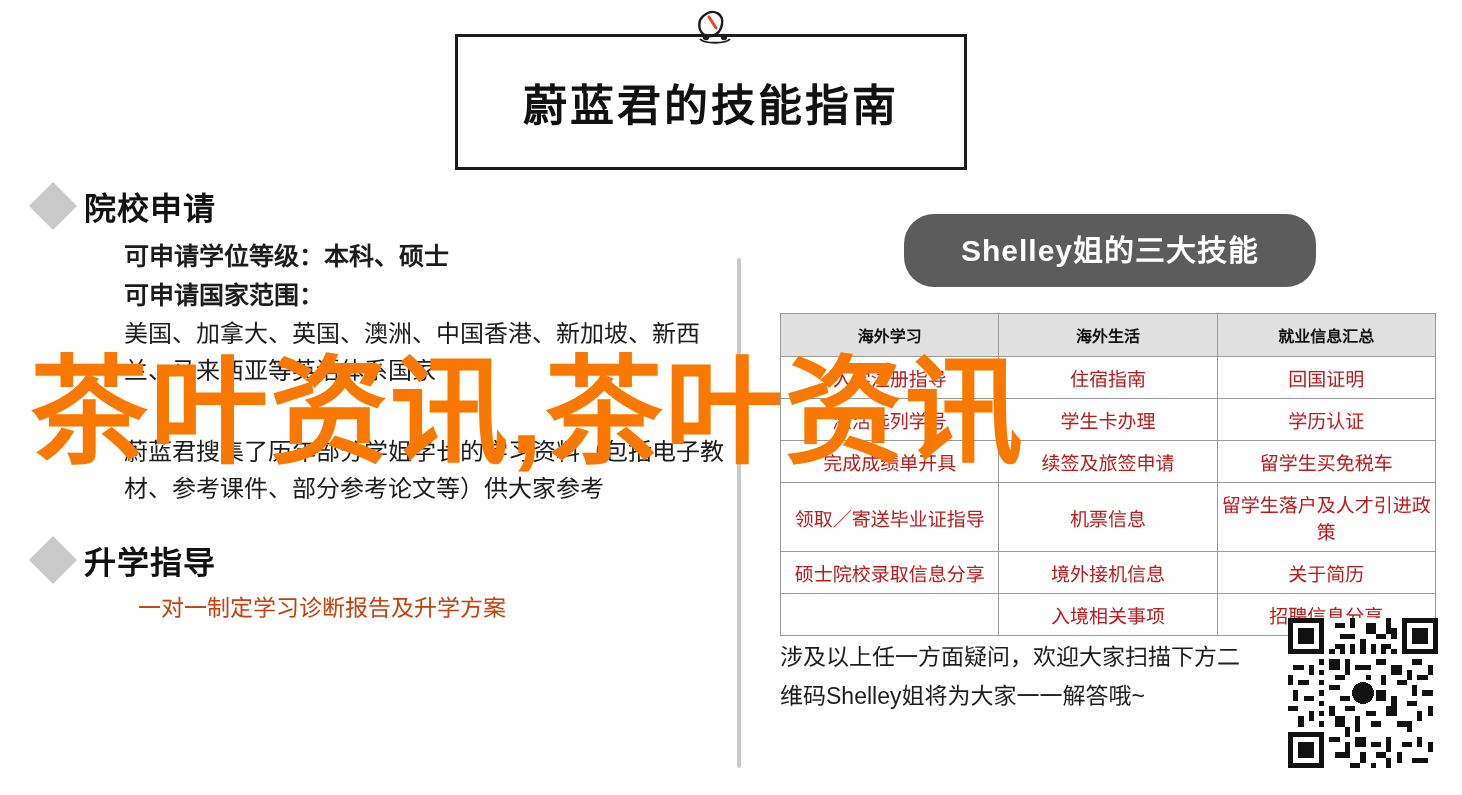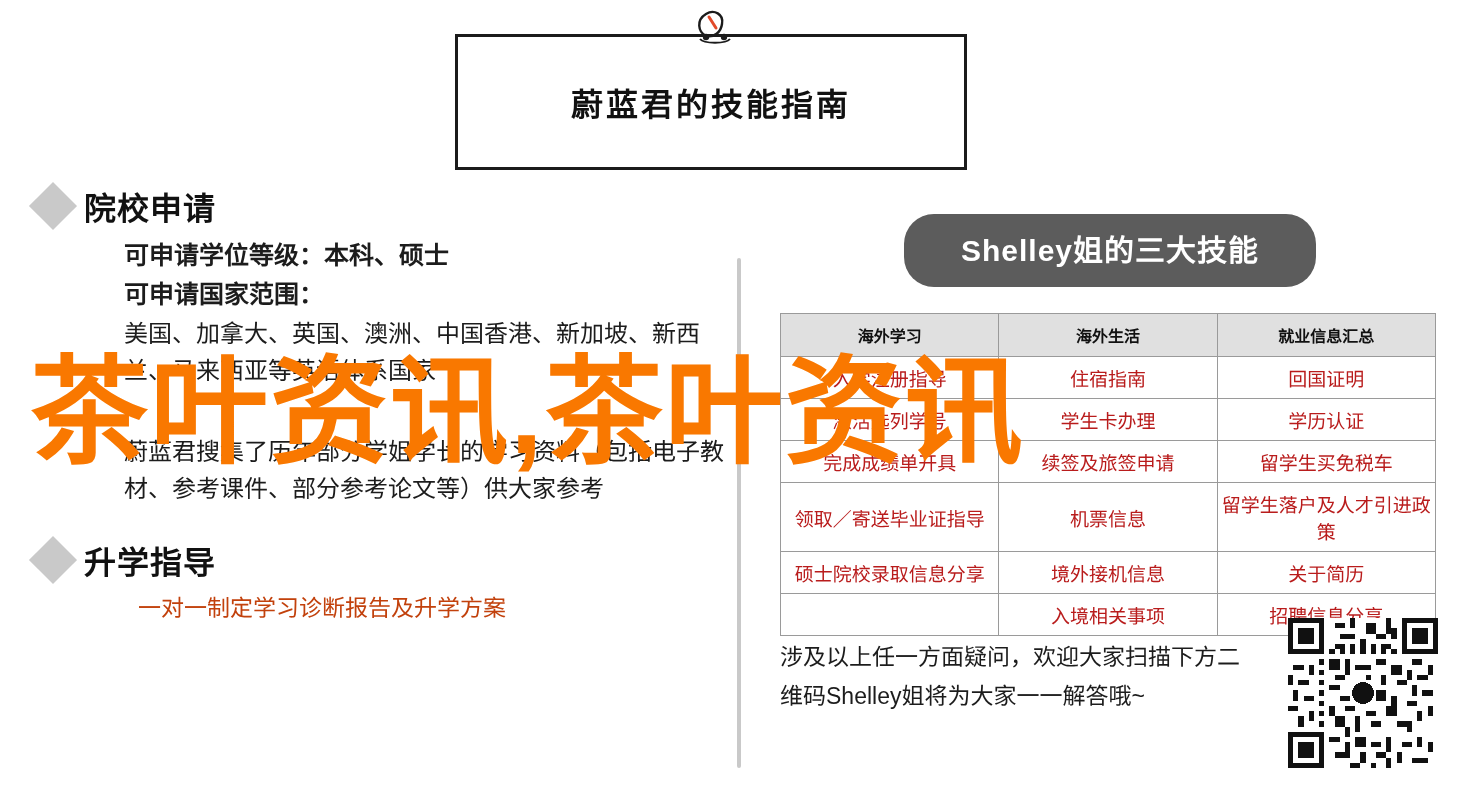--- a/index.html
+++ b/index.html
@@ -23,21 +23,21 @@
     top: 34px;
     width: 512px;
     height: 136px;
     border: 3px solid #1b1b1b;
     box-sizing: border-box;
     display: flex;
     align-items: center;
     justify-content: center;
   }
   #title-text {
-    font-size: 32px;
+    font-size: 44px;
     font-weight: bold;
     letter-spacing: 3px;
     color: #111;
   }
   
   #title-ornament {
     position: absolute;
     left: 676px;
     top: 6px;
     width: 72px;
@@ -71,21 +71,20 @@
     font-weight: bold;
     color: #111;
     letter-spacing: 1px;
   }
   .sec-line {
     font-size: 25px;
     line-height: 1.55;
     color: #1c1c1c;
     margin-left: 96px;
     font-weight: bold;
-    font-family: Liberation Serif, serif;
   }
   .sec-body {
     font-size: 24px;
     line-height: 1.55;
     color: #1c1c1c;
     margin-left: 96px;
   }
   .sec-sub {
     font-size: 23px;
     line-height: 1.5;

